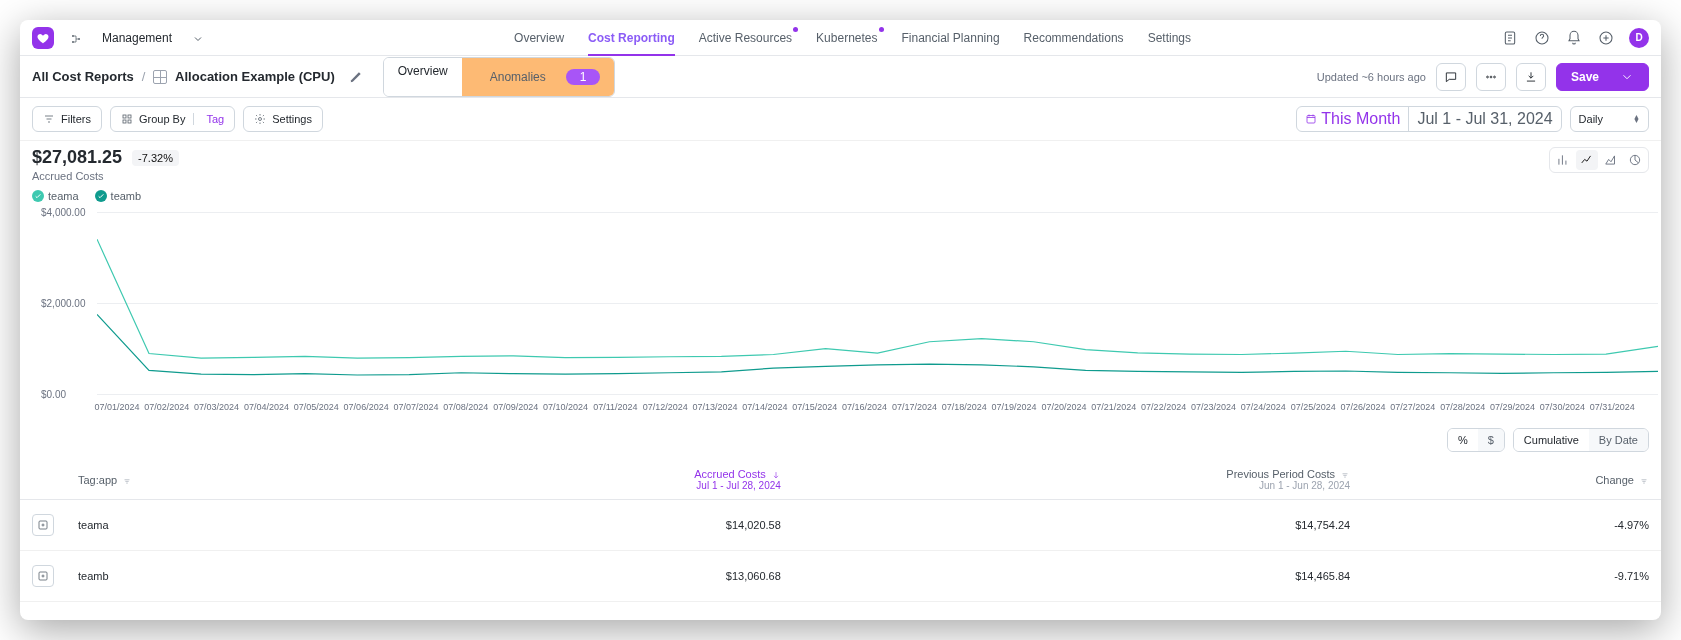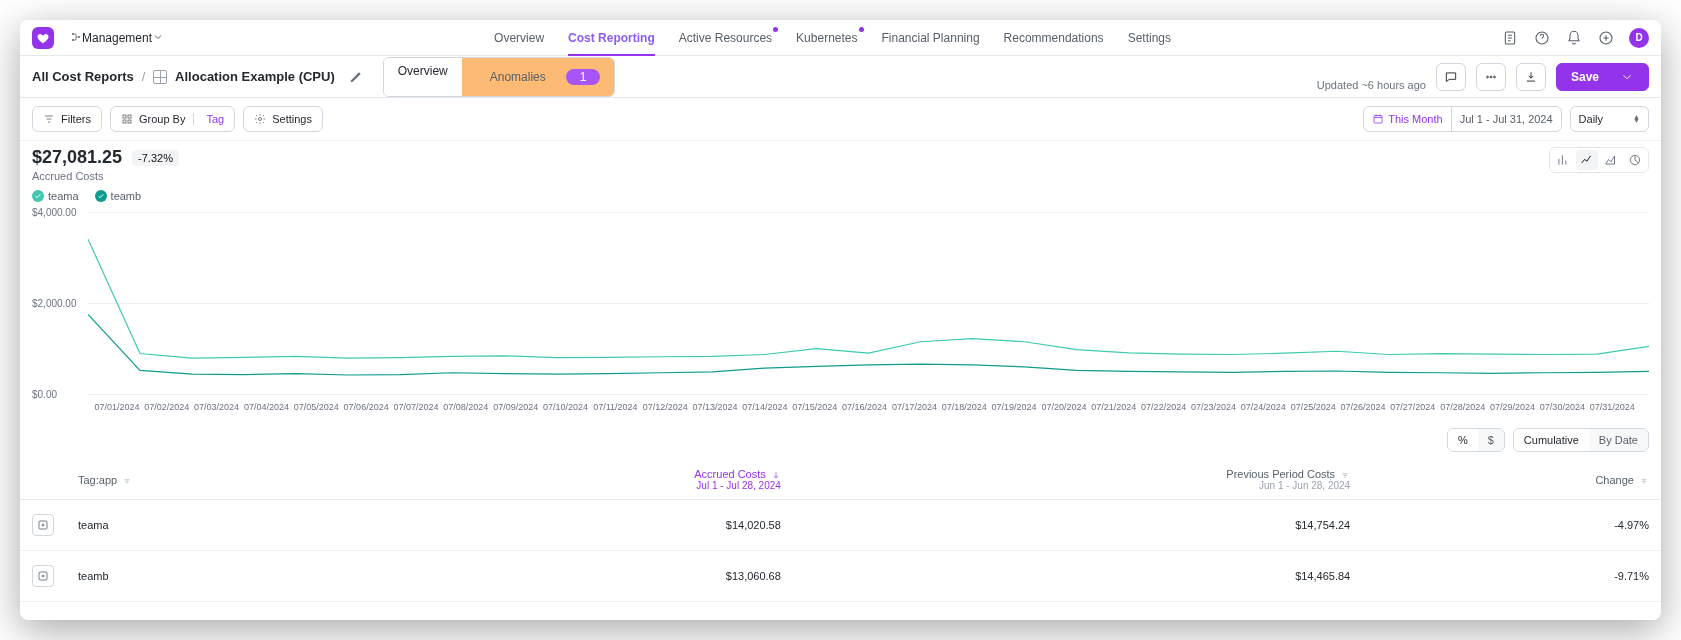--- a/index.html
+++ b/index.html
@@ -4,21 +4,21 @@
 <style>
   * { box-sizing: border-box; margin: 0; padding: 0; }
   html, body { width: 1681px; height: 640px; font-family: -apple-system, "Segoe UI", "Helvetica Neue", Arial, sans-serif; font-size: 12px; color: #24292f; background:#fff; overflow:hidden; }
   body { padding: 20px; }
   .app { width:100%; height:100%; background:#fff; border-radius:8px; box-shadow:0 10px 40px rgba(0,0,0,.35); overflow:hidden; display:flex; flex-direction:column; }
 
   
   .topbar { display:flex; align-items:center; height:36px; border-bottom:1px solid #e5e7eb; padding:0 12px; gap:16px; }
   .logo { width:22px; height:22px; border-radius:6px; background:#9333ea; display:flex; align-items:center; justify-content:center; }
   .logo svg { width:14px; height:14px; fill:#fff; }
-  .ws-switch { display:flex; align-items:flex-start; gap:0; font-size:12px; cursor:pointer; }
+  .ws-switch { display:flex; align-items:flex-end; gap:20px; font-size:12px; cursor:pointer; }
   .ws-switch svg { width:12px; height:12px; fill:#57606a; }
   .main-nav { flex:1; display:flex; justify-content:center; gap:24px; }
   .main-nav a { font-size:12px; color:#57606a; position:relative; padding:10px 0; text-decoration:none; cursor:pointer; }
   .main-nav a.active { color:#8b5cf6; font-weight:600; }
   .main-nav a.active::after { content:""; position:absolute; left:0; right:0; bottom:-1px; height:2px; background:#9333ea; }
   .nav-dot { position:absolute; top:6px; right:-6px; width:5px; height:5px; border-radius:50%; background:#9333ea; }
   .top-icons { display:flex; align-items:center; gap:14px; }
   .top-icons .ibtn { width:18px; height:18px; display:flex; align-items:center; justify-content:center; cursor:pointer; color:#57606a; }
   .top-icons .ibtn svg { width:16px; height:16px; fill:none; stroke:currentColor; stroke-width:1.6; }
   .avatar { width:20px; height:20px; border-radius:50%; background:#9333ea; color:#fff; display:flex; align-items:center; justify-content:center; font-size:10px; font-weight:600; }
@@ -31,35 +31,35 @@
   .grid-ic::before,.grid-ic::after{content:"";position:absolute;background:#9ca3af;}
   .grid-ic::before{left:50%;top:0;bottom:0;width:1px;}
   .grid-ic::after{top:50%;left:0;right:0;height:1px;}
   .pencil { margin-left:6px; width:14px; height:14px; cursor:pointer; color:#6b7280;}
   .pencil svg{width:14px;height:14px;fill:currentColor;}
   .tabgroup { margin-left:12px; border:1px solid #d0d7de; border-radius:6px; overflow:hidden; display:flex; }
   .tabgroup span { padding:6px 14px; font-size:12px; cursor:pointer; }
   .tabgroup .on { background:#fff; font-weight:500; }
   .tabgroup .off { background:#fdba74; color:#57606a; display:flex; align-items:center; gap:6px; }
   .badge { display:inline-flex; min-width:16px; height:16px; border-radius:8px; background:#a855f7; color:#fff; font-size:10px; align-items:center; justify-content:center; padding:0 4px;}
-  .subhead-right { margin-left:auto; display:flex; align-items:flex-end; gap:10px; }
+  .subhead-right { margin-left:auto; display:flex; align-items:center; gap:10px; }
   .updated { font-size:11px; color:#6b7280; }
   .btn { height:28px; border:1px solid #d0d7de; border-radius:6px; background:#fff; display:flex; align-items:center; justify-content:center; cursor:pointer; font-size:12px; padding:0 8px; gap:17px; color:#24292f; }
   .btn.icon { width:30px; padding:0; }
   .btn.primary { background:#9333ea; border-color:#9333ea; color:#fff; font-weight:600; padding:0 14px; }
   .btn svg { width:14px; height:14px; fill:none; stroke:currentColor; stroke-width:1.6; }
   .btn .caret { margin-left:4px; }
 
   
   .toolbar { display:flex; align-items:center; padding:8px 12px; gap:8px; border-bottom:1px solid #f0f0f0; }
   .pillbtn { display:flex; align-items:center; gap:6px; border:1px solid #d0d7de; border-radius:6px; height:26px; padding:0 10px; font-size:11px; cursor:pointer; background:#fff; }
   .pillbtn svg { width:12px; height:12px; stroke:#57606a; stroke-width:1.6; fill:none; }
   .pillbtn .tag { color:#9333ea; border-left:1px solid #d0d7de; padding-left:12px; margin-left:2px; }
   .toolbar-right { margin-left:auto; display:flex; gap:8px; }
-  .range { display:flex; align-items:center; border:1px solid #d0d7de; border-radius:6px; height:26px; font-size:11px; overflow:hidden; }
+  .range { display:flex; align-items:center; border:1px solid #d0d7de; border-radius:6px; height:26px; font-size:16px; overflow:hidden; }
   .range .seg { padding:0 8px; display:flex; align-items:center; gap:4px; height:100%; }
   .range .seg.a { border-right:1px solid #d0d7de; color:#9333ea; font-weight:500; }
   .range .seg.b { color:#57606a; }
   .range svg { width:12px; height:12px; stroke:#9333ea; fill:none; stroke-width:1.6; }
   .gran { border:1px solid #d0d7de; border-radius:6px; height:26px; font-size:11px; padding:0 8px; display:flex; align-items:center; gap:30px; cursor:pointer; background:#fff; }
   .gran .updn { display:flex; flex-direction:column; line-height:4px; font-size:7px; color:#6b7280; }
 
   
   .metric { padding:6px 12px 4px; position:relative; }
   .metric .mrow { display:flex; align-items:center; gap:10px; }
@@ -71,21 +71,21 @@
   .charttype span.active { background:#f3f4f6; color:#111; }
   .charttype svg { width:14px; height:14px; fill:none; stroke:currentColor; stroke-width:1.6; }
 
   .legend { padding:4px 12px 0; display:flex; gap:16px; }
   .legend .li { display:flex; align-items:center; gap:4px; font-size:11px; color:#57606a; }
   .legend .dot { width:12px; height:12px; border-radius:50%; display:flex; align-items:center; justify-content:center; }
   .legend .dot svg { width:8px; height:8px; fill:#fff; }
 
   
   .chartwrap { padding:6px 12px 0; }
-  .chart { position:relative; width:100%; height:190px; }
+  .chart { position:relative; width:100%; height:190px;margin-left:9px; }
   .chart svg { width:100%; height:100%; }
   .ytick { position:absolute; left:0; font-size:10px; color:#6b7280; transform:translateY(-50%); }
   .grid-line { position:absolute; left:56px; right:0; height:1px; background:#eceef1; }
   .xaxis { margin-left:60px; margin-right:12px; display:flex; justify-content:space-between; font-size:9px; color:#6b7280; padding-top:4px; }
   .xaxis span { flex:1; text-align:center; white-space:nowrap; }
 
   
   .tctrls { display:flex; justify-content:flex-end; padding:16px 12px 8px; gap:8px; }
   .seg2 { display:flex; border:1px solid #d0d7de; border-radius:6px; overflow:hidden; font-size:11px; }
   .seg2 span { padding:5px 10px; cursor:pointer; }

